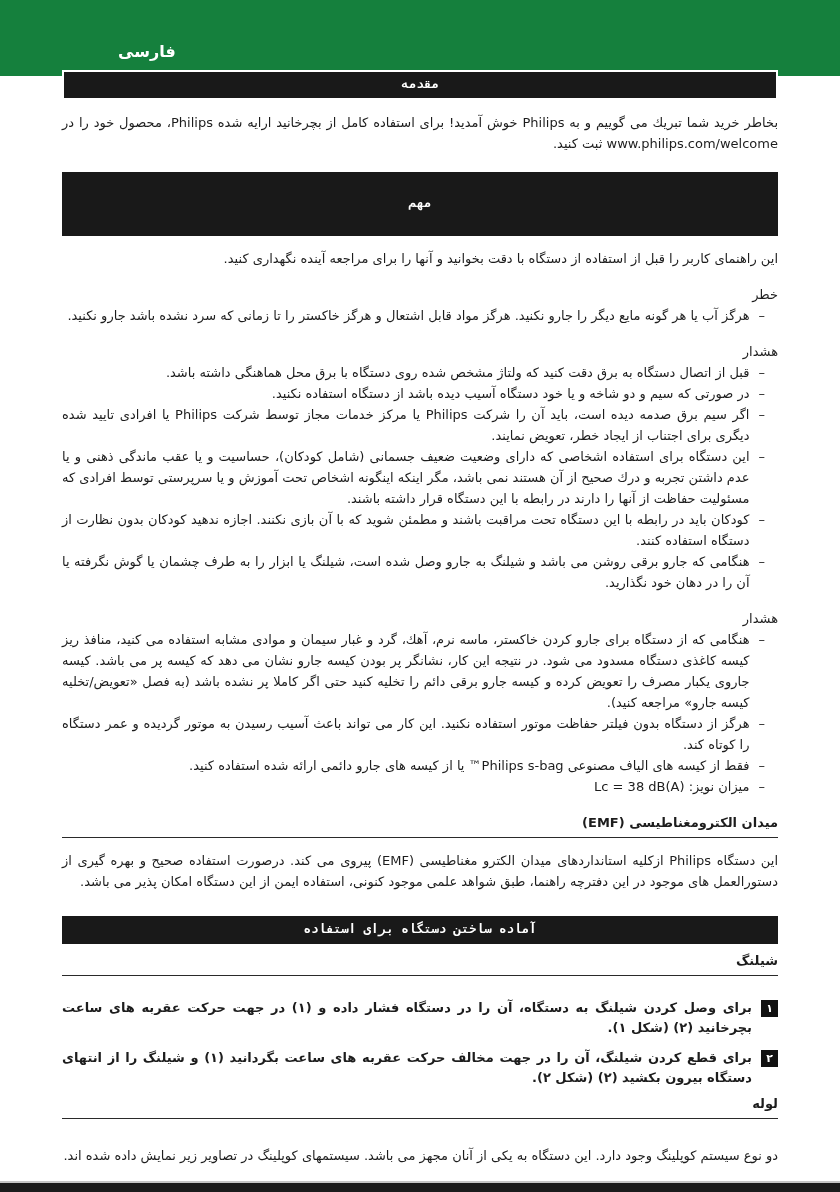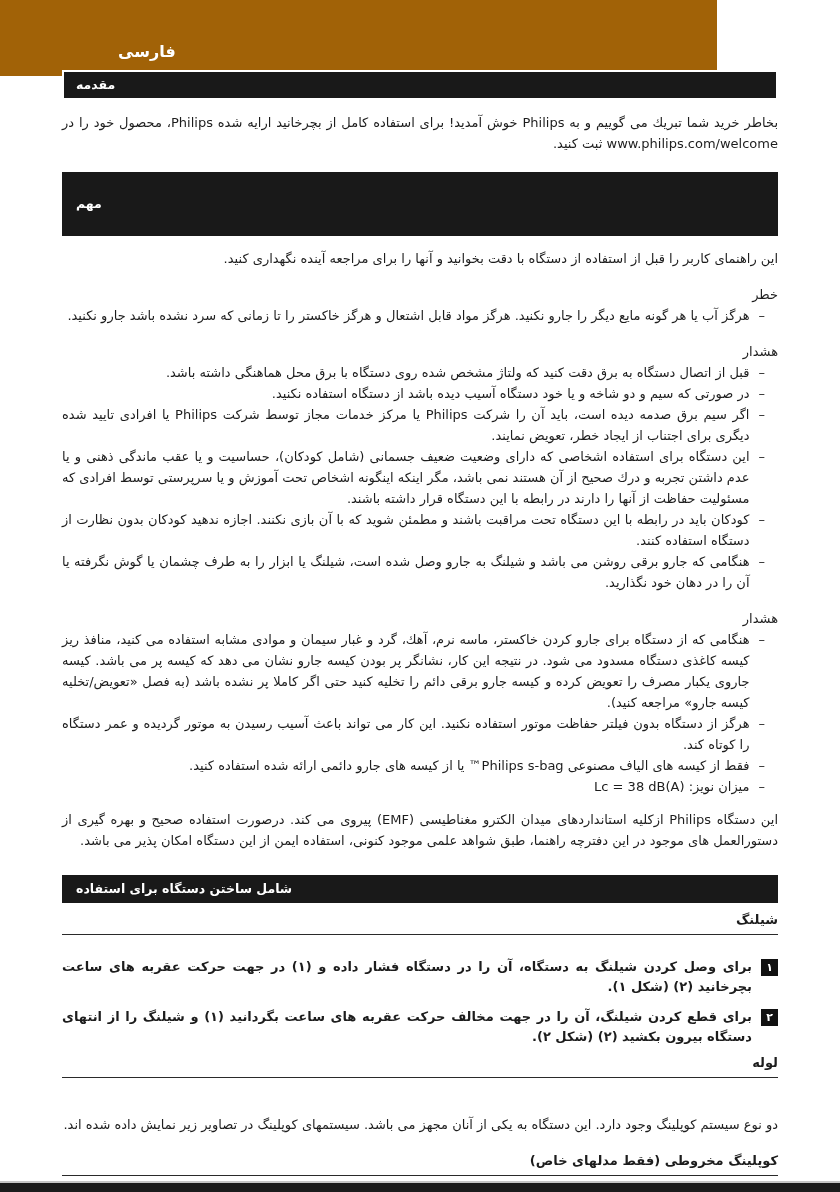--- a/index.html
+++ b/index.html
@@ -5,37 +5,38 @@
   html,body{margin:0;padding:0;background:#ffffff;}
   body{
     width:840px;height:1192px;
     font-family:"DejaVu Sans", sans-serif;
     color:#1d1d1d;
     overflow:hidden;
   }
   .page{position:relative;width:840px;height:1192px;direction:rtl;background:#fff;}
 
   
-  .lang-bar{position:absolute;top:0;left:0;width:717px;height:76px;background:#a16207;}
+  .lang-bar{position:absolute;top:0;left:0;width:840px;height:76px;background:#15803d;}
   .lang-label{
     position:absolute;top:42px;left:118px;
     color:#ffffff;font-weight:bold;font-size:16px;letter-spacing:.5px;
   }
 
   
   .content{position:absolute;top:0;right:62px;width:716px;}
 
   
   .section-bar{
     background:#191919;color:#ffffff;
     font-size:12.5px;font-weight:bold;
     height:20px;line-height:20px;
     padding:3px 12px;
     border:2px solid #ffffff;
-    text-align:left;
+    text-align:center;
+    font-family:Liberation Mono, monospace;
   }
   .bar-intro{margin-top:70px;position:relative;z-index:2;}
   .bar-important{margin-top:18px;border:none;padding:23px 14px;height:18px;line-height:18px;}
   .bar-prepare{margin-top:24px;border:none;padding:5px 14px;height:18px;line-height:18px;}
 
   p.body-text{
     margin:12px 0 0 0;
     font-size:13px;line-height:21px;
     text-align:justify;
   }
@@ -148,36 +149,37 @@
       <div class="bullet">
         <span class="dash">–</span>
         <span class="btxt">فقط از کیسه های الیاف مصنوعی Philips s-bag™ یا از کیسه های جارو دائمی ارائه شده استفاده کنید.</span>
       </div>
       <div class="bullet">
         <span class="dash">–</span>
         <span class="btxt">میزان نویز: Lc = 38 dB(A)</span>
       </div>
     </div>
 
+    <div class="ruled-head">میدان الکترومغناطیسی (EMF)</div>
     <p class="body-text">این دستگاه Philips ازکلیه استانداردهای میدان الکترو مغناطیسی (EMF) پیروی می کند. درصورت استفاده صحیح و بهره گیری از دستورالعمل های موجود در این دفترچه راهنما، طبق شواهد علمی موجود کنونی، استفاده ایمن از این دستگاه امکان پذیر می باشد.</p>
 
-    <div class="section-bar bar-prepare">شامل ساختن دستگاه برای استفاده</div>
+    <div class="section-bar bar-prepare">آماده ساختن دستگاه برای استفاده</div>
 
     <div class="ruled-head" style="margin-top:7px;">شیلنگ</div>
 
     <div class="step" style="margin-top:22px;">
       <span class="badge">۱</span>
       <span class="stxt">برای وصل کردن شیلنگ به دستگاه، آن را در دستگاه فشار داده و (۱) در جهت حرکت عقربه های ساعت بچرخانید (۲) (شکل ۱).</span>
     </div>
     <div class="step" style="margin-top:10px;">
       <span class="badge">۲</span>
       <span class="stxt">برای قطع کردن شیلنگ، آن را در جهت مخالف حرکت عقربه های ساعت بگردانید (۱)  و شیلنگ را از انتهای دستگاه بیرون بکشید (۲) (شکل ۲).</span>
     </div>
 
     <div class="ruled-head" style="margin-top:6px;">لوله</div>
-    <p class="body-text" style="margin-top:36px;">دو نوع سیستم کوپلینگ وجود دارد. این دستگاه به یکی از آنان مجهز می باشد. سیستمهای کوپلینگ در تصاویر زیر نمایش داده شده اند.</p>
+    <p class="body-text" style="margin-top:26px;">دو نوع سیستم کوپلینگ وجود دارد. این دستگاه به یکی از آنان مجهز می باشد. سیستمهای کوپلینگ در تصاویر زیر نمایش داده شده اند.</p>
 
     <div class="ruled-head" style="">کوپلینگ مخروطی (فقط مدلهای خاص)</div>
 
   </div>
 
   <div class="footer-strip"></div>
 </div>
 
 </body></html>

